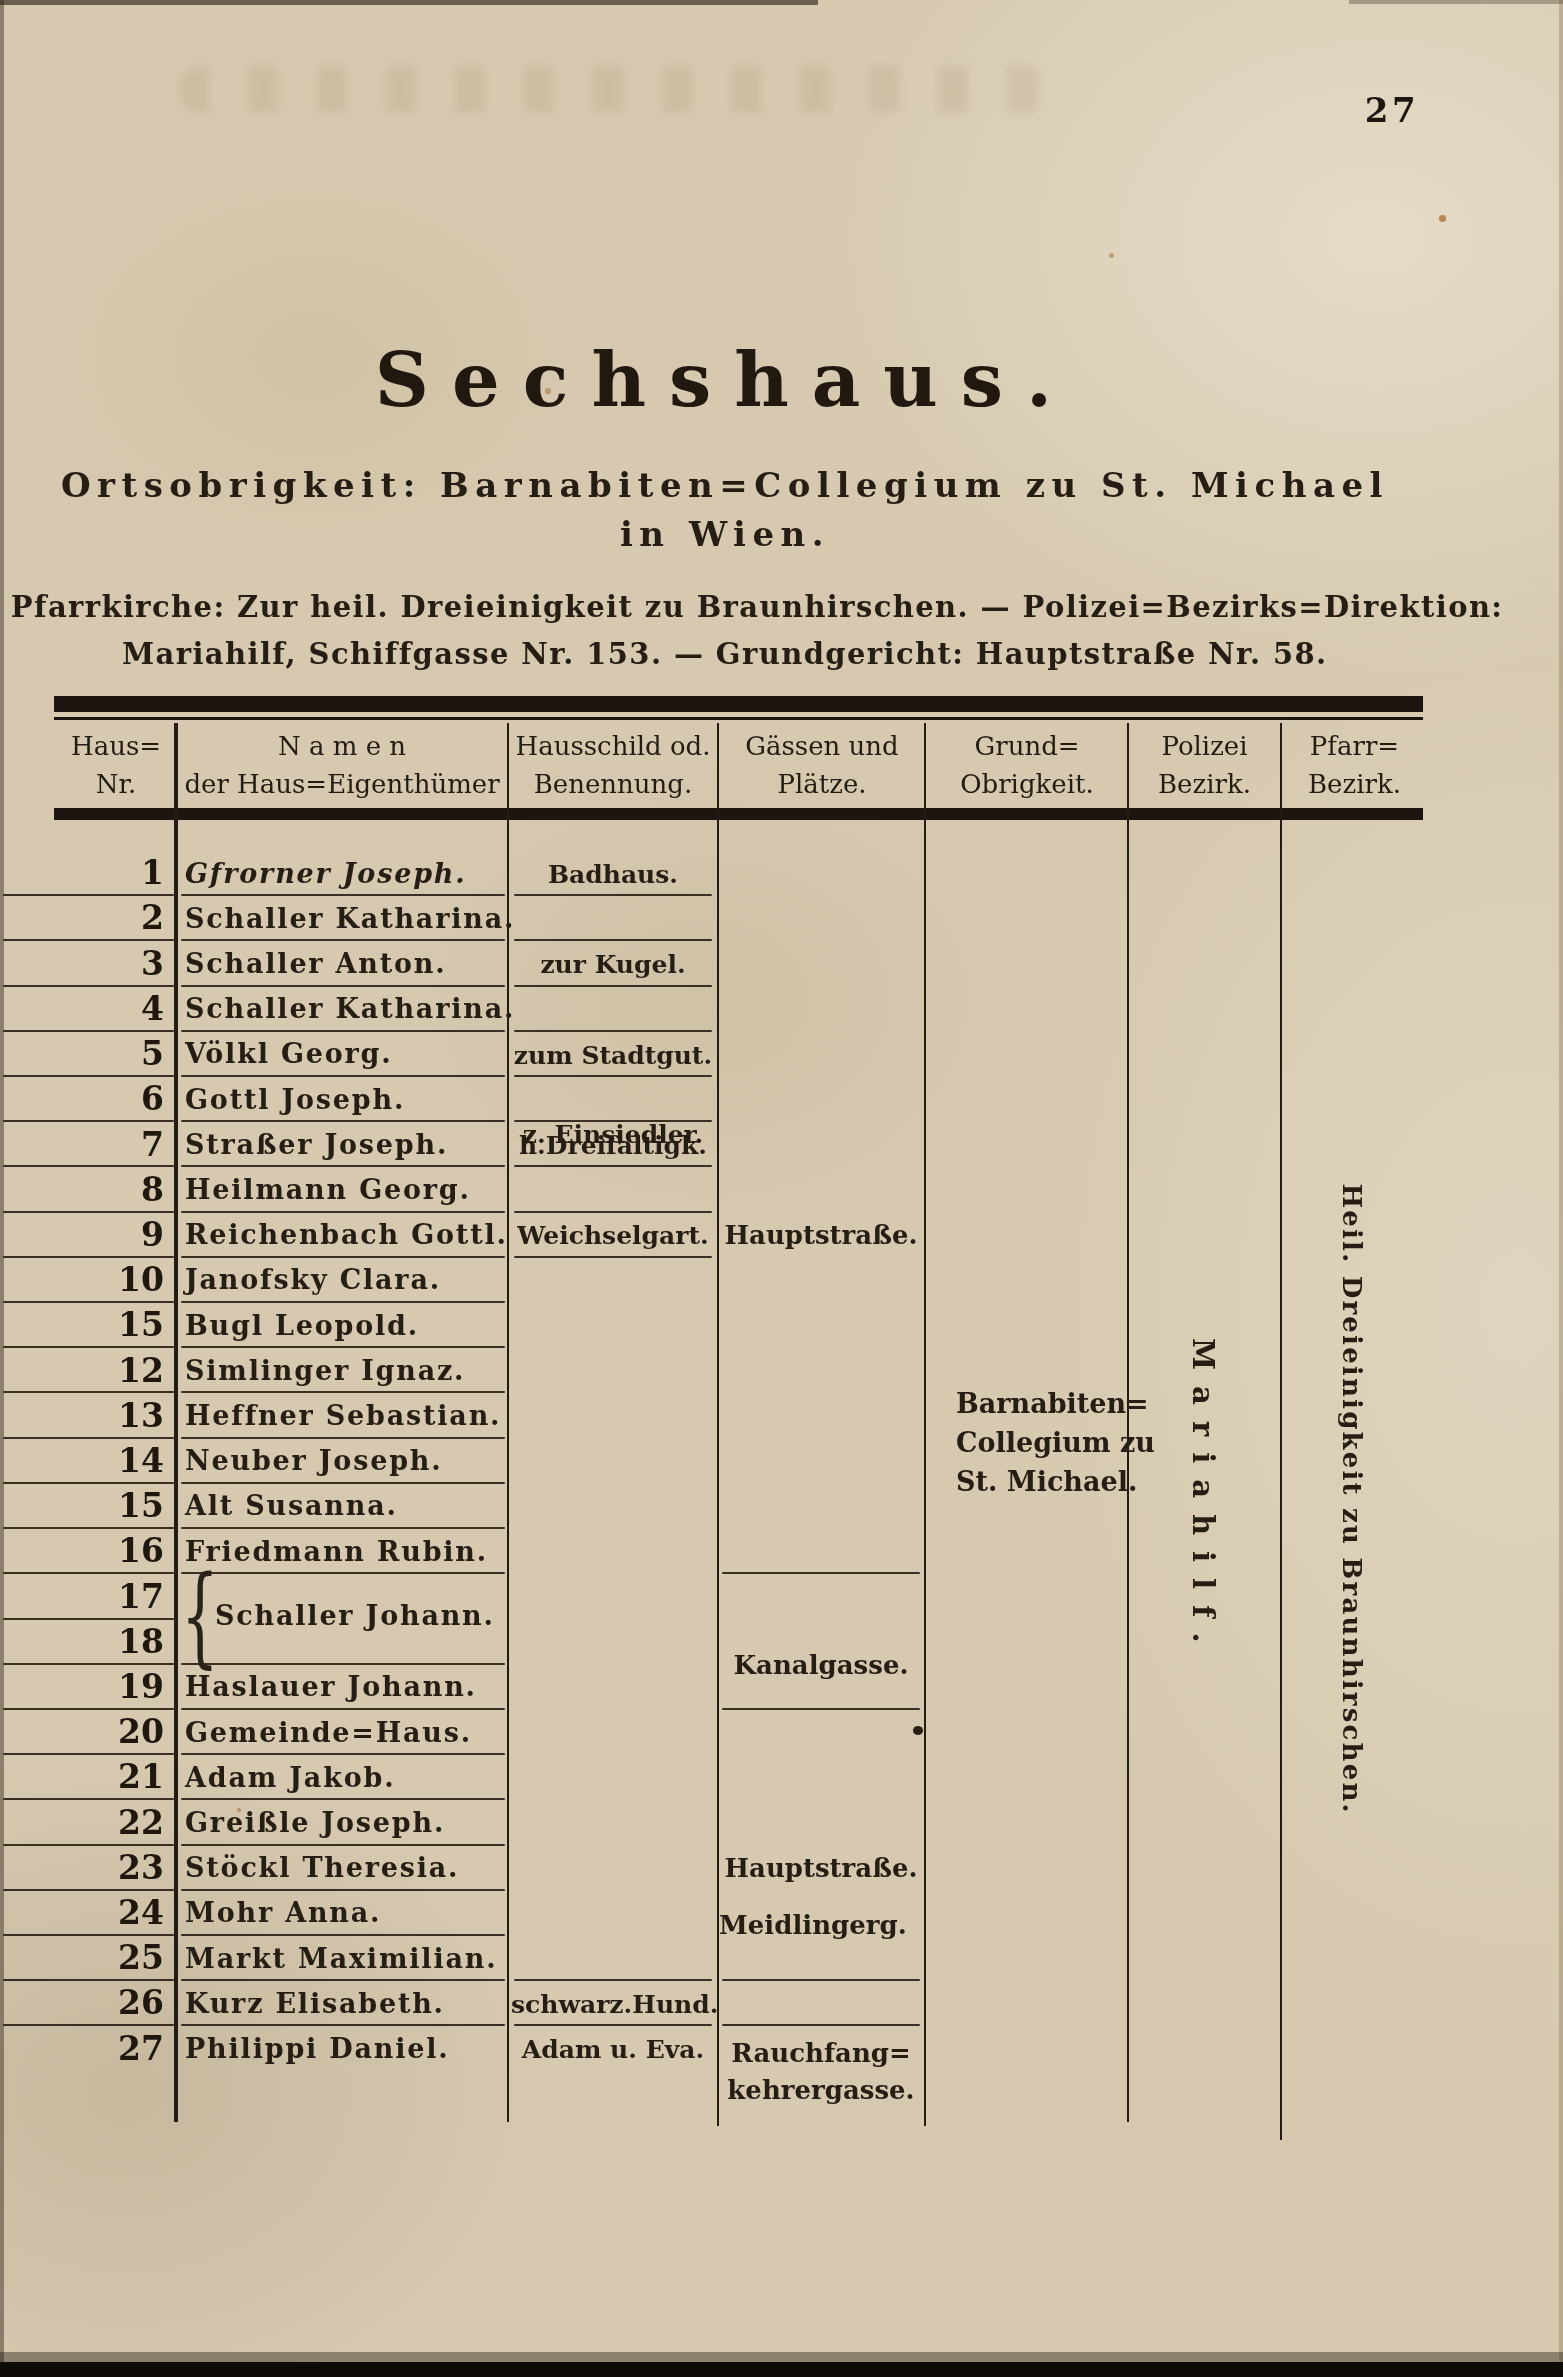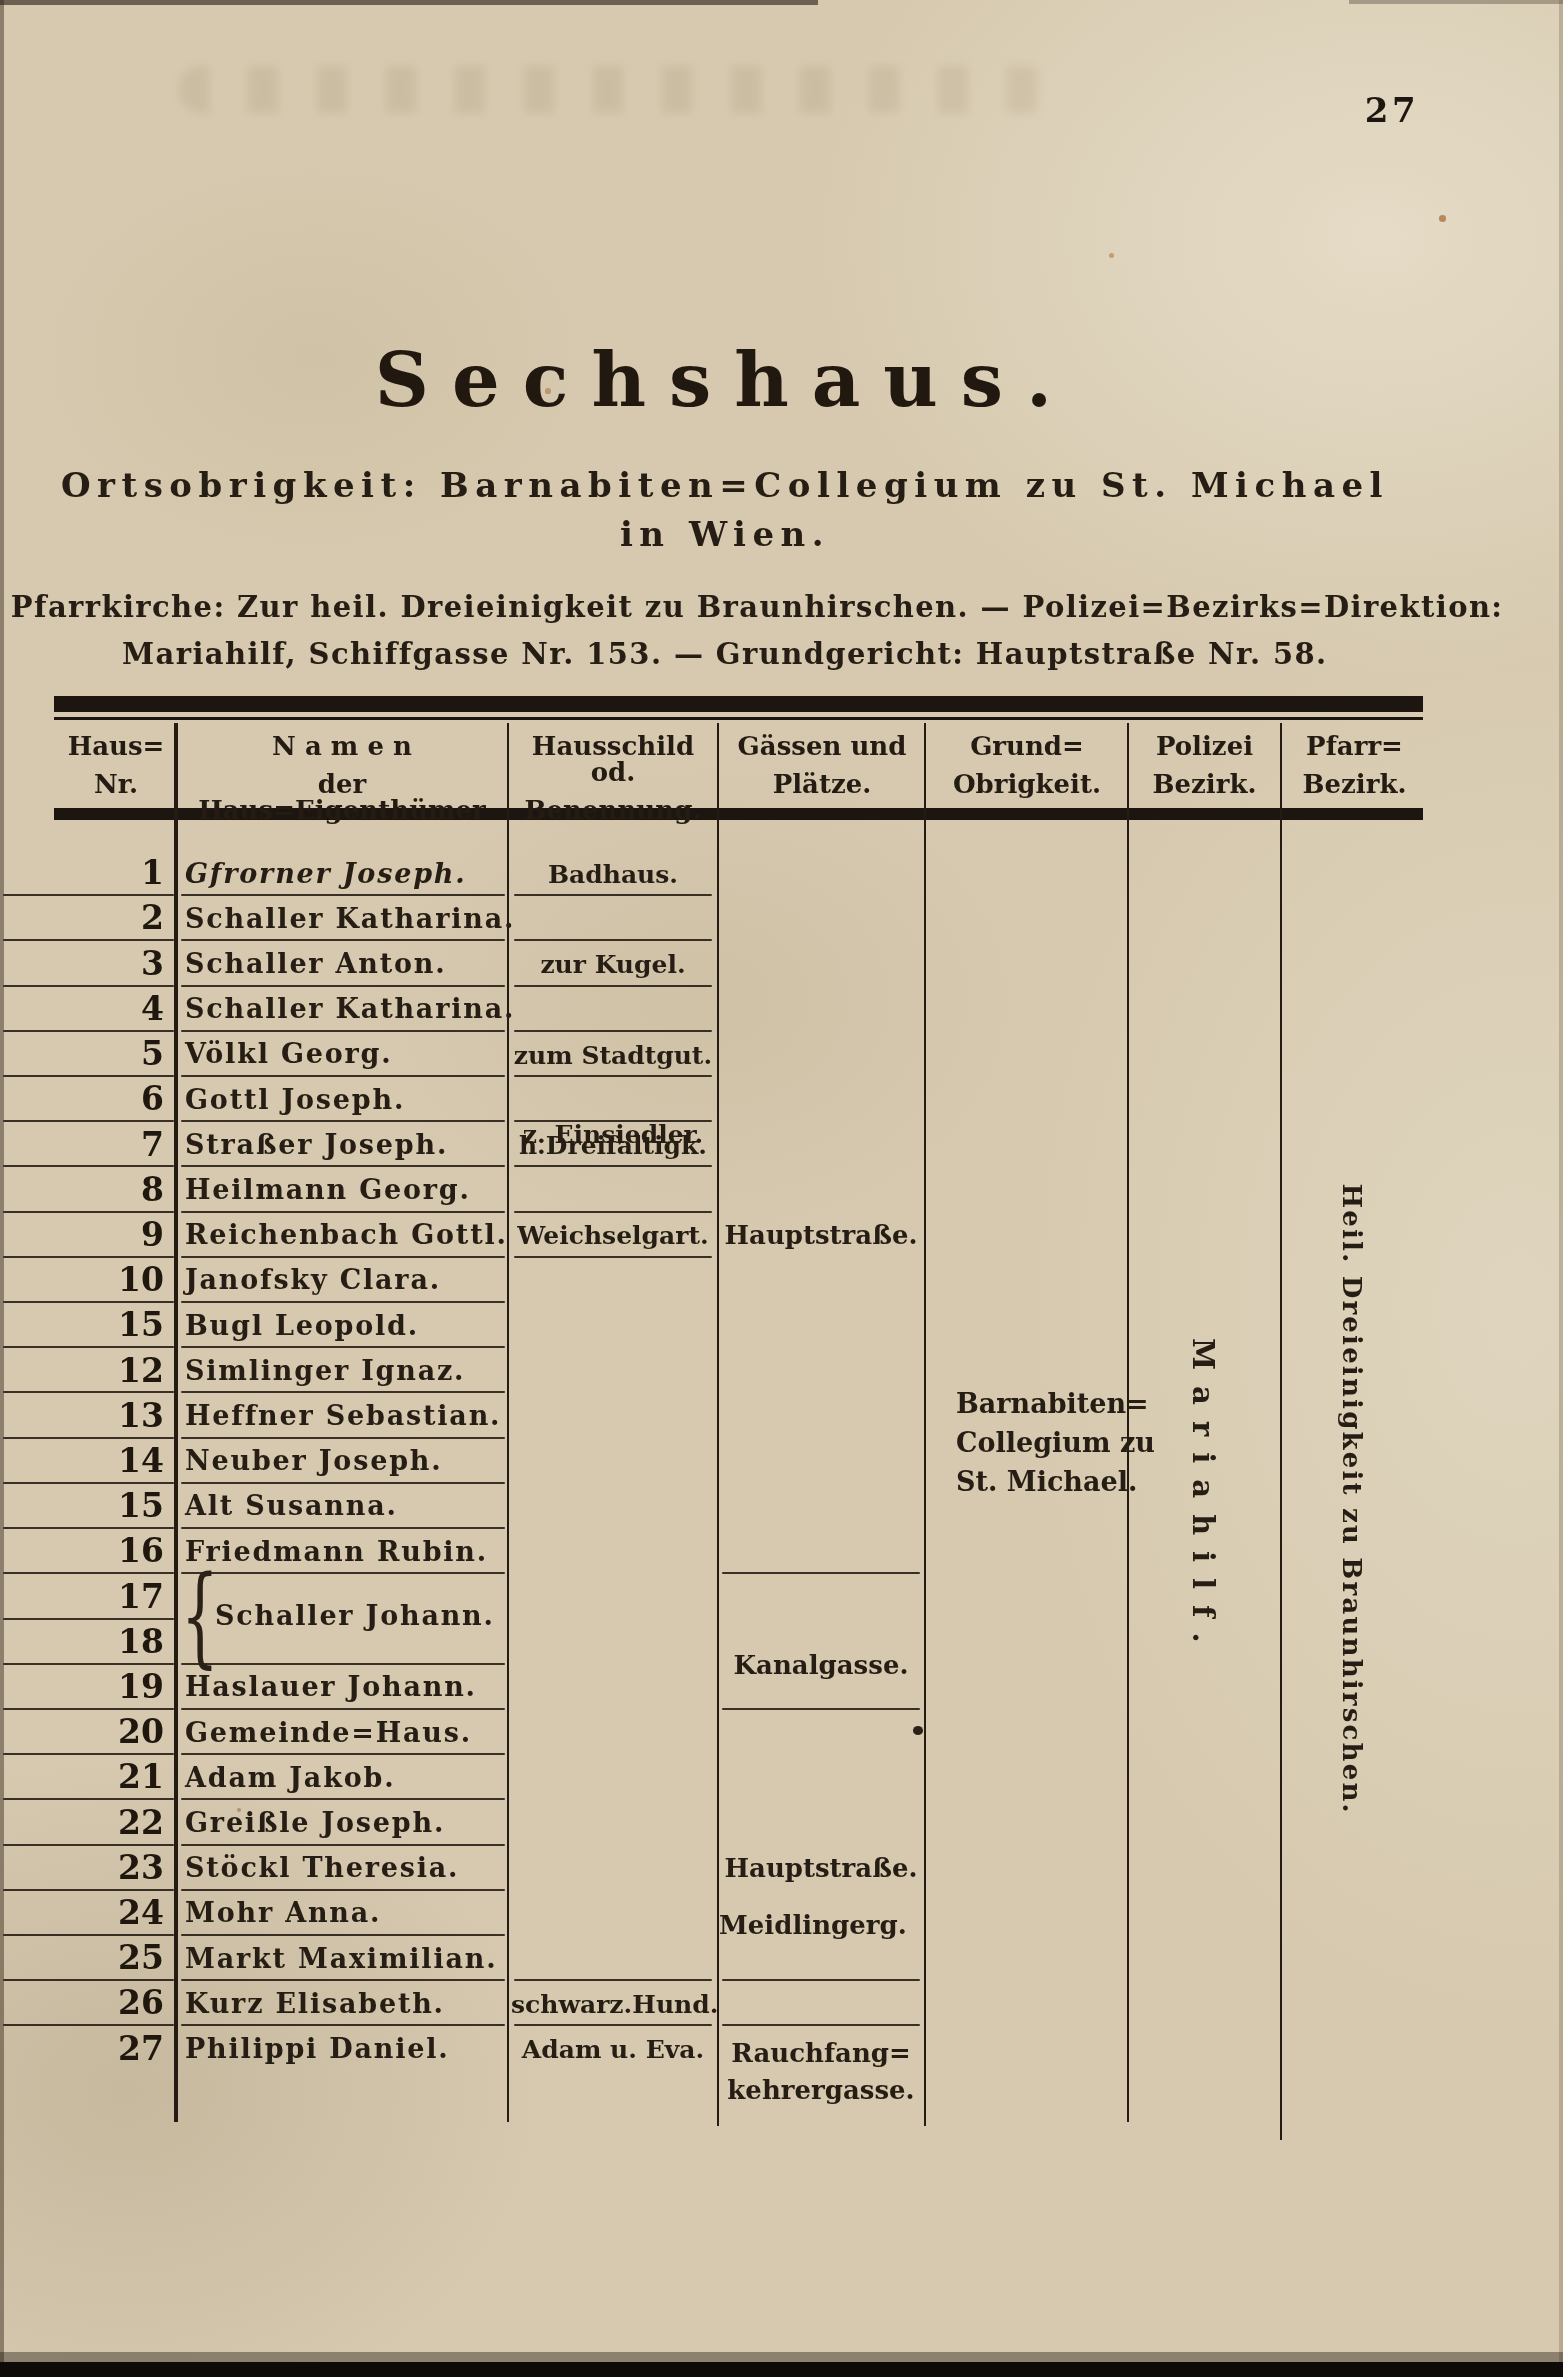--- a/index.html
+++ b/index.html
@@ -29,21 +29,21 @@
     font-size:29px;font-weight:bold;letter-spacing:1.4px;white-space:nowrap;}
   .intro-2{position:absolute;left:10.8px;top:637px;width:1428px;text-align:center;
     font-size:29px;font-weight:bold;letter-spacing:1.4px;white-space:nowrap;}
   .rule{position:absolute;left:54px;width:1369px;background:#1d1610;}
   .rule.top-thick{top:696px;height:16px;}
   .rule.top-thin{top:717px;height:2.9px;}
   .rule.header-bottom{top:808px;height:11.5px;}
   .vline{position:absolute;width:2.2px;background:#241c12;}
   .vline.thick{width:4.3px;}
   .hcell{position:absolute;top:726px;height:83px;text-align:center;
-    font-weight:bold;font-size:26px;line-height:1;color:#241c12;}
+    font-weight:normal;font-size:26px;line-height:1;color:#241c12;}
   .hcell .h1{margin-top:7.2px;}
   .hcell .h2{margin-top:11.5px;}
   .hc0{left:57px;width:118px;}
   .hc1{left:176px;width:332px;}
   .hc2{left:508px;width:210px;}
   .hc3{left:718px;width:208px;}
   .hc4{left:926px;width:202px;}
   .hc5{left:1128px;width:153px;}
   .hc6{left:1281px;width:147px;}
   .rownum{position:absolute;left:56px;width:108px;text-align:right;

